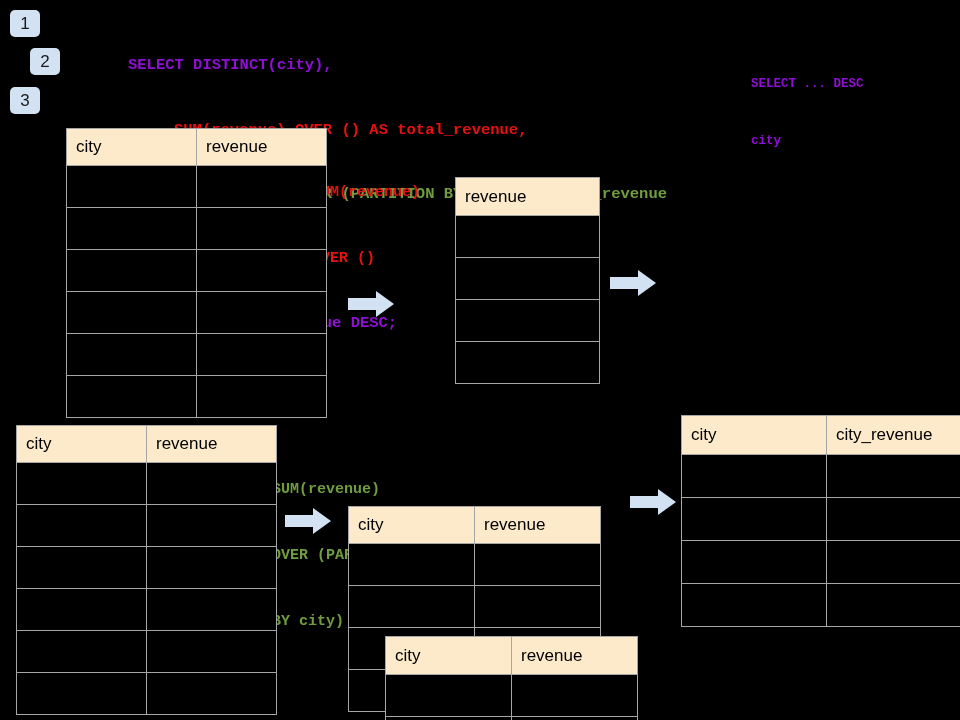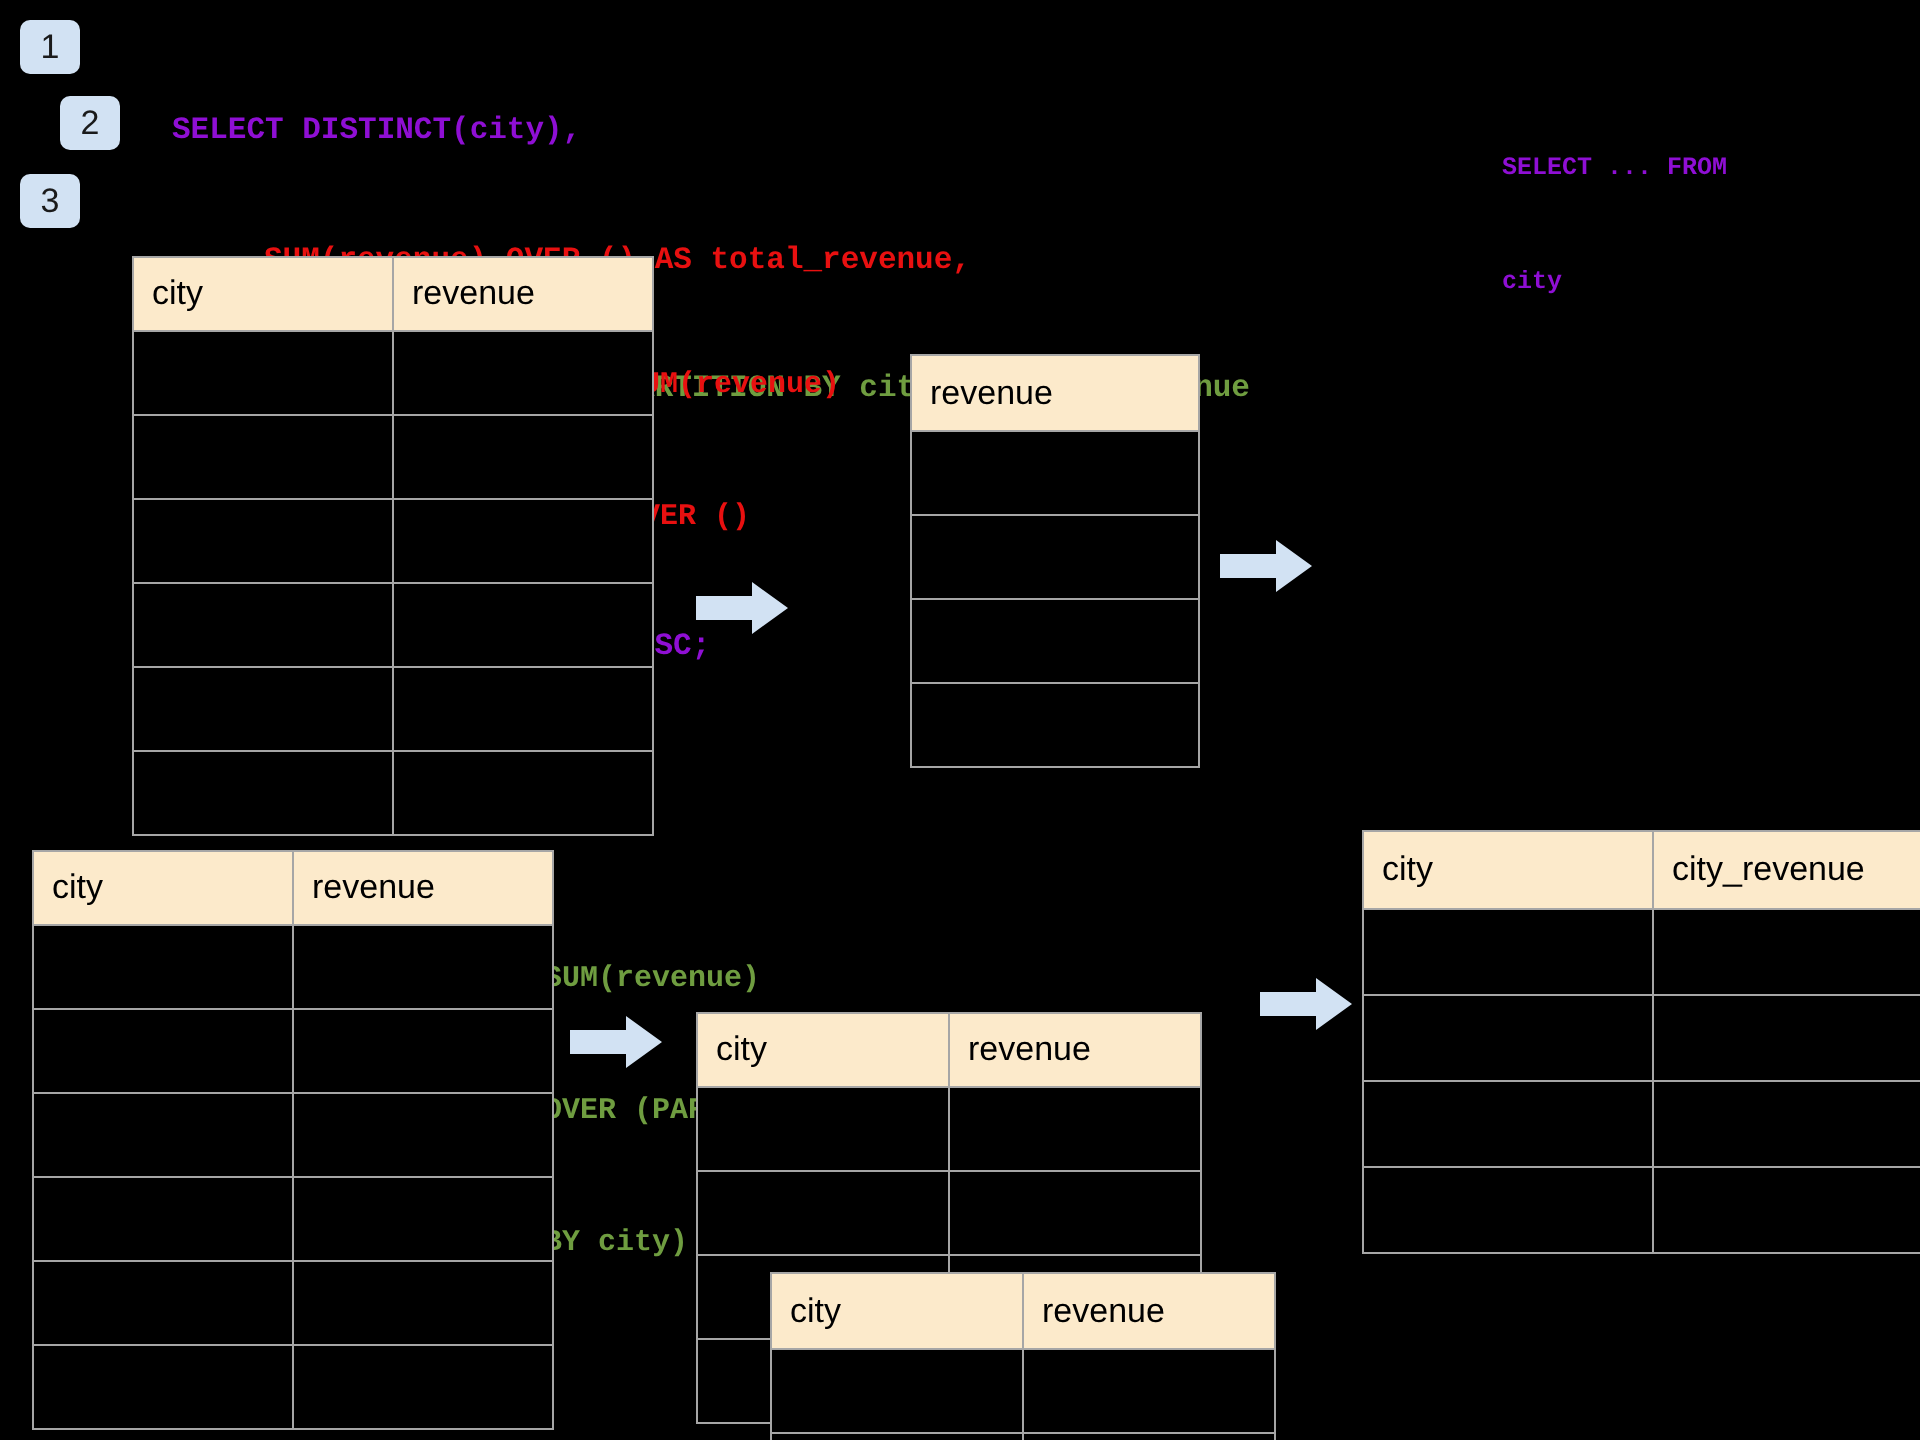--- a/index.html
+++ b/index.html
@@ -33,21 +33,21 @@
   
   .code {
     position: absolute;
     font-family: "Liberation Mono", monospace;
     font-size: 15.5px;
     line-height: 21.5px;
     white-space: pre;
     font-weight: bold;
     letter-spacing: 0px;
   }
-  .code-line { display: block; }
+  .code-line { display: block; margin-left: 42px; }
 
   
   .annot {
     position: absolute;
     font-family: "Liberation Mono", monospace;
     font-size: 15px;
     line-height: 22px;
     white-space: pre;
     font-weight: bold;
   }
@@ -96,21 +96,21 @@
 
   <div class="code" style="left:86px; top:12px;">
     <span class="code-line" style="color:#8f0fd4; padding-left:0px;">SELECT DISTINCT(city),</span>
     <span class="code-line" style="color:#e81010; padding-left:46px;">SUM(revenue) OVER () AS total_revenue,</span>
     <span class="code-line" style="color:#6f9d40; padding-left:46px;">SUM(revenue) OVER (PARTITION BY city) as city_revenue</span>
     <span class="code-line" style="color:#8f0fd4; padding-left:18px;">FROM rides</span>
     <span class="code-line" style="color:#8f0fd4; padding-left:18px;">ORDER by city_revenue DESC;</span>
   </div>
 
   <div class="annot-sm" style="left:751px; top:37px; color:#8f0fd4;">
-    <span style="display:block;">SELECT ... FROM</span>
+    <span style="display:block;">SELECT ... DESC</span>
     <span style="display:block;">city</span>
   </div>
 
   <div class="annot" style="left:312px; top:138px; color:#e81010;">
     <span style="display:block;">SUM(revenue)</span>
     <span style="display:block;">OVER ()</span>
   </div>
 
   <div class="annot" style="left:272px; top:435px; color:#6f9d40;">
     <span style="display:block;">SUM(revenue)</span>

